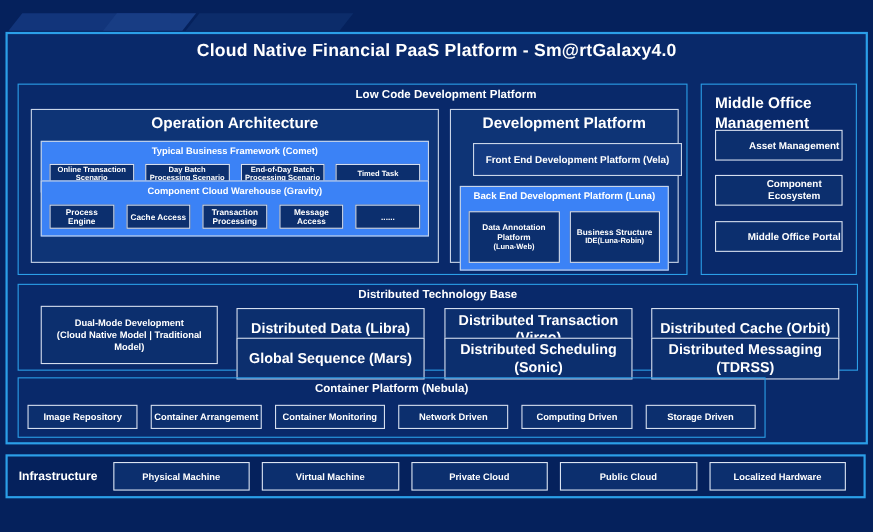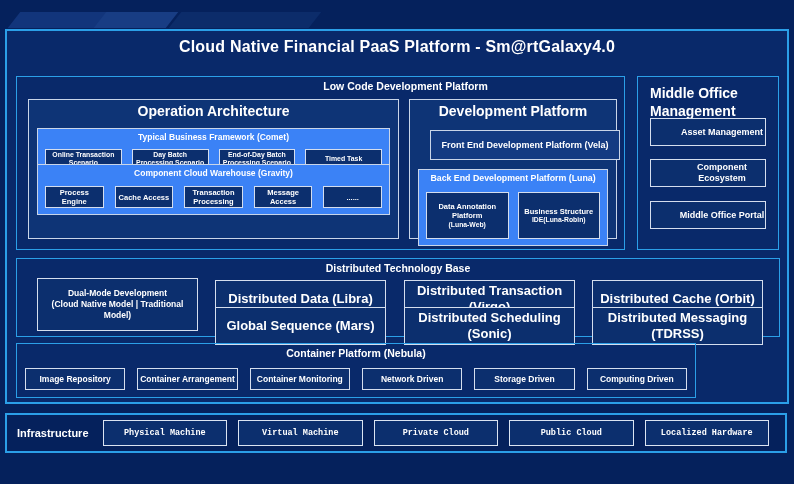--- a/index.html
+++ b/index.html
@@ -73,21 +73,21 @@
 
   
   .containerp{left:9px;top:312px;width:680px;height:55px;}
   .containerp .row{left:8px;right:8px;top:24px;bottom:7px;gap:12px;}
   .containerp .leaf{flex:1;font-size:8.5px;}
 
   
   .infra{position:absolute;left:5px;top:413px;width:782px;height:40px;
     box-sizing:border-box;border:2px solid #2b9fe8;display:flex;align-items:center;}
   .infra-label{margin-left:10px;font-size:11px;font-weight:bold;white-space:nowrap;}
-  .infra-row{flex:1;display:flex;gap:11px;margin:0 16px 0 14px;font-family:Liberation Mono, monospace;}
+  .infra-row{flex:1;display:flex;gap:11px;margin:0 16px 0 14px;}
   .infra .leaf{flex:1;height:26px;border-color:#dbe4f2;font-size:8.5px;}
 </style>
 </head>
 <body>
 
 <div class="canvas">
   <div class="deco d1"></div>
   <div class="deco d2"></div>
   <div class="deco d3"></div>
 
@@ -162,22 +162,22 @@
       <div class="leaf dtb-leaf" style="left:575px;top:48px;">Distributed Messaging (TDRSS)</div>
     </div>
 
     <div class="section containerp">
       <div class="section-label">Container Platform (Nebula)</div>
       <div class="row">
         <div class="leaf">Image Repository</div>
         <div class="leaf">Container Arrangement</div>
         <div class="leaf">Container Monitoring</div>
         <div class="leaf">Network Driven</div>
+        <div class="leaf">Computing Driven</div>
         <div class="leaf">Storage Driven</div>
-        <div class="leaf">Computing Driven</div>
       </div>
     </div>
   </div>
 
   <div class="infra">
     <div class="infra-label">Infrastructure</div>
     <div class="infra-row">
       <div class="leaf">Physical Machine</div>
       <div class="leaf">Virtual Machine</div>
       <div class="leaf">Private Cloud</div>

